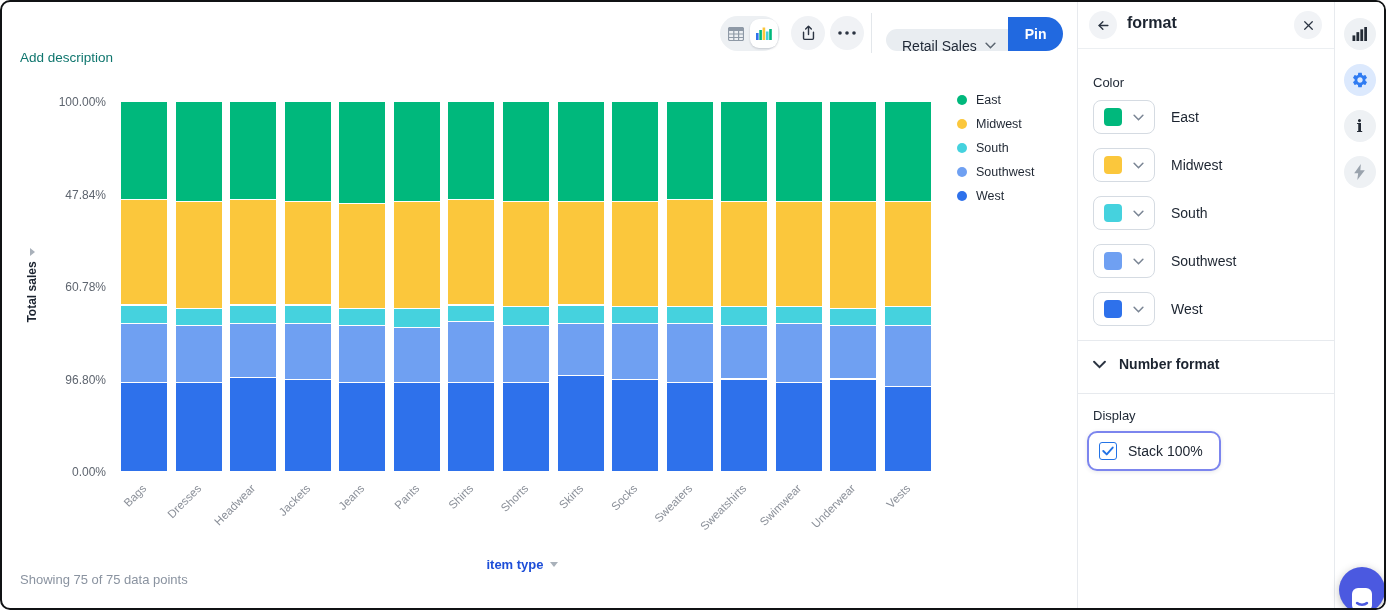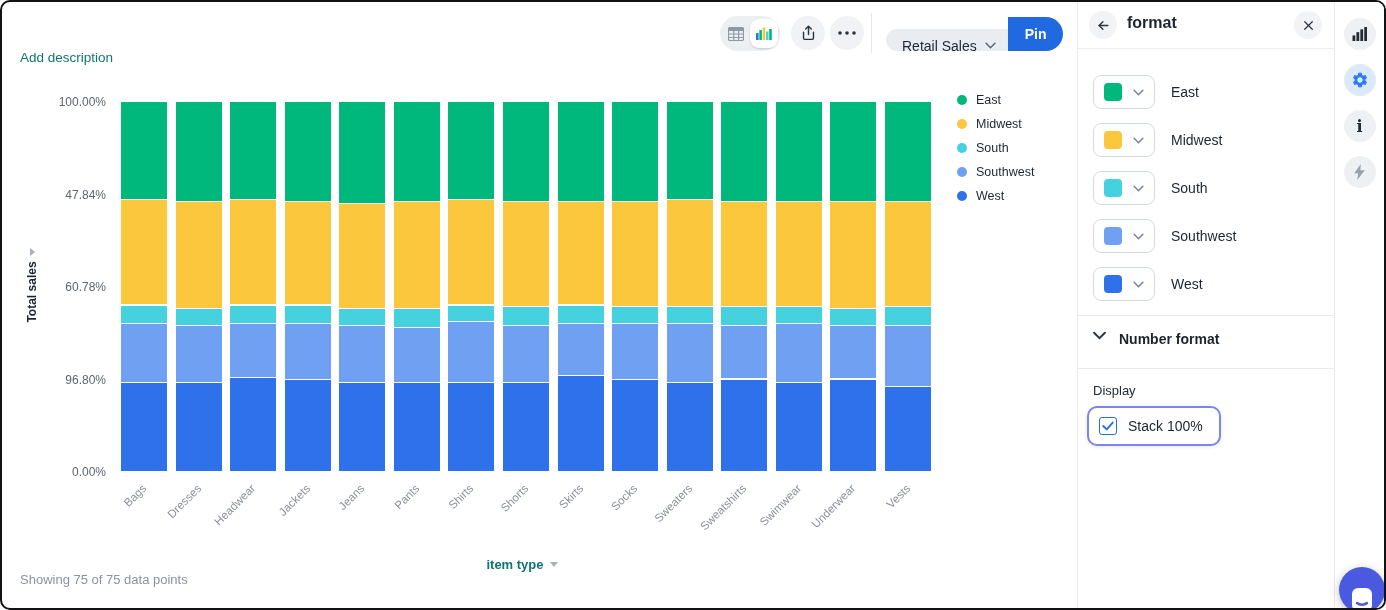--- a/index.html
+++ b/index.html
@@ -20,21 +20,21 @@
   .chip{background:#e9edf1;border-radius:17px 0 0 17px;display:flex;align-items:center;gap:8px;padding:11px 12px 0 16px;font-size:14px;color:#1e2735;margin-top:12px;}
   .pin{background:#2169e0;border-radius:0 17px 17px 0;display:flex;align-items:center;padding:0 17px;font-size:14px;color:#fff;font-weight:600;}
 
   
   #chart{position:absolute;left:0;top:0;width:1075px;height:606px;}
   .seg-bar{position:absolute;}
   .ytick{position:absolute;width:62px;text-align:right;font-size:12px;color:#5e656f;}
   .xlab{position:absolute;width:100px;text-align:right;font-size:11.5px;color:#8b9099;transform:rotate(-45deg);transform-origin:100% 0;}
   .ytitle{position:absolute;left:-10px;top:283px;width:80px;text-align:center;font-size:12px;font-weight:700;color:#1c2430;transform:rotate(-90deg);}
   .yarrow{position:absolute;left:28px;top:246px;width:0;height:0;border-top:4px solid transparent;border-bottom:4px solid transparent;border-left:5px solid #a9b1ba;}
-  .xtitle{position:absolute;left:455px;top:555px;width:130px;display:flex;align-items:center;justify-content:center;gap:6px;font-size:13px;font-weight:700;color:#0f766e;}
+  .xtitle{position:absolute;left:455px;top:555px;width:130px;display:flex;align-items:center;justify-content:center;gap:6px;font-size:13px;font-weight:700;color:#1d4ed8;}
   .xarrow{width:0;height:0;border-left:4.5px solid transparent;border-right:4.5px solid transparent;border-top:5px solid #a9b1ba;}
   .legend{position:absolute;left:955px;top:86px;}
   .leg-row{display:flex;align-items:center;gap:9px;height:24px;}
   .leg-dot{width:10px;height:10px;border-radius:50%;}
   .leg-label{font-size:12.5px;color:#1f2733;}
   .status{position:absolute;left:18px;top:570px;font-size:13px;color:#8a93a0;}
 
   
   .panel{position:absolute;left:1075px;top:0;width:257px;height:606px;border-left:1px solid #e7eaee;background:#fff;box-sizing:border-box;}
   .panel-header{position:relative;height:46px;border-bottom:1px solid #eceff2;}
@@ -42,21 +42,21 @@
   .back{position:absolute;left:11px;top:9px;}
   .closex{position:absolute;right:12px;top:9px;}
   .panel-title{position:absolute;left:49px;top:12px;font-size:16px;font-weight:600;color:#1c2430;}
   .sec-label{font-size:13px;color:#222b38;margin:0 0 10px 0;}
   .panel-body{padding:26px 15px 0 15px;}
   .color-row{display:flex;align-items:center;gap:16px;margin-bottom:14px;}
   .swatch-btn{width:62px;height:34px;background:#fff;border:1px solid #d5dbe2;border-radius:8px;display:flex;align-items:center;justify-content:space-evenly;box-sizing:border-box;}
   .swatch{width:18px;height:18px;border-radius:4px;}
   .color-label{font-size:14px;color:#1c2430;}
   .p-divider{height:1px;background:#e7eaee;margin:6px -15px 0 -15px;}
-  .nf-row{display:flex;align-items:flex-start;gap:13px;padding:15px 0;}
+  .nf-row{display:flex;align-items:center;gap:13px;padding:15px 0;}
   .nf-label{font-size:14px;font-weight:600;color:#1c2430;}
   .display-label{font-size:13px;color:#222b38;margin:14px 0 8px 0;}
   .stack-box{display:inline-flex;align-items:center;gap:11px;border:2px solid #7c85ee;border-radius:10px;background:#fff;padding:9px 16px 9px 10px;margin-left:-6px;box-shadow:0 1px 4px rgba(40,50,90,.12);}
   .checkbox{width:18px;height:18px;border:1.6px solid #2373e6;border-radius:3px;background:#fff;display:flex;align-items:center;justify-content:center;box-sizing:border-box;}
   .stack-label{font-size:14px;color:#1c2430;}
 
   
   .rail{position:absolute;left:1332px;top:0;width:50px;height:606px;border-left:1px solid #e7eaee;background:#fff;display:flex;flex-direction:column;align-items:center;padding-top:16px;gap:14px;box-sizing:border-box;}
   .rail-btn{width:32px;height:32px;border-radius:50%;display:flex;align-items:center;justify-content:center;background:#eef1f4;}
   .rail-btn.sel{background:#dce9fd;}
@@ -260,20 +260,21 @@
           </svg>
       </div>
       <div class="panel-title">format</div>
       <div class="icon-circle closex">
         <svg width="13" height="13" viewBox="0 0 24 24" fill="none" stroke="#2b3442" stroke-width="2.2" stroke-linecap="round">
             <path d="M5 5l14 14M19 5L5 19"></path>
           </svg>
       </div>
     </div>
     <div class="panel-body">
+      <div class="sec-label">Color</div>
       <div id="color-rows">
           <div class="color-row">
             <div class="swatch-btn">
               <span class="swatch" style="background: rgb(0, 184, 124);"></span>
               <svg width="11" height="7" viewBox="0 0 12 8">
                 <path d="M1 1.5l5 5 5-5" fill="none" stroke="#7a8594" stroke-width="1.8" stroke-linecap="round"></path>
               </svg>
             </div>
             <span class="color-label">East</span>
           </div>

